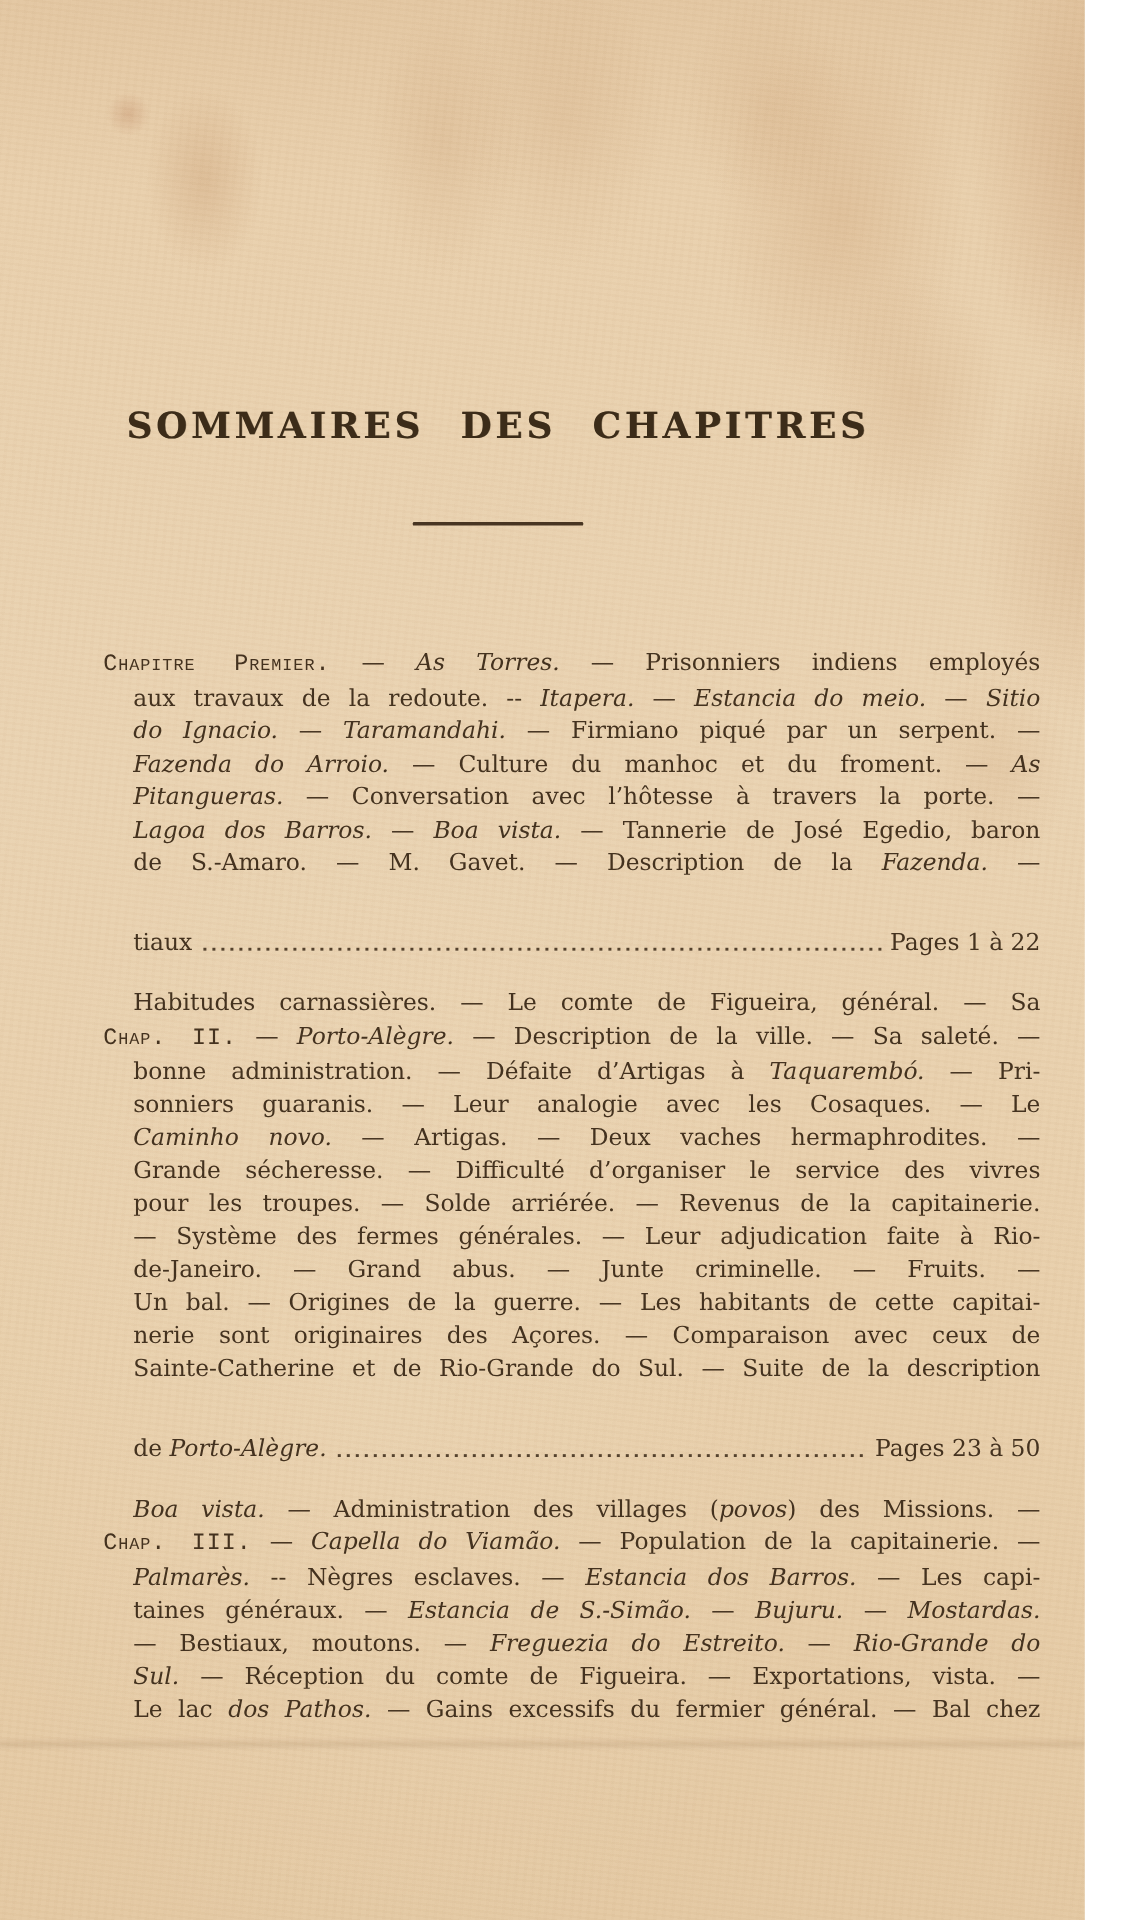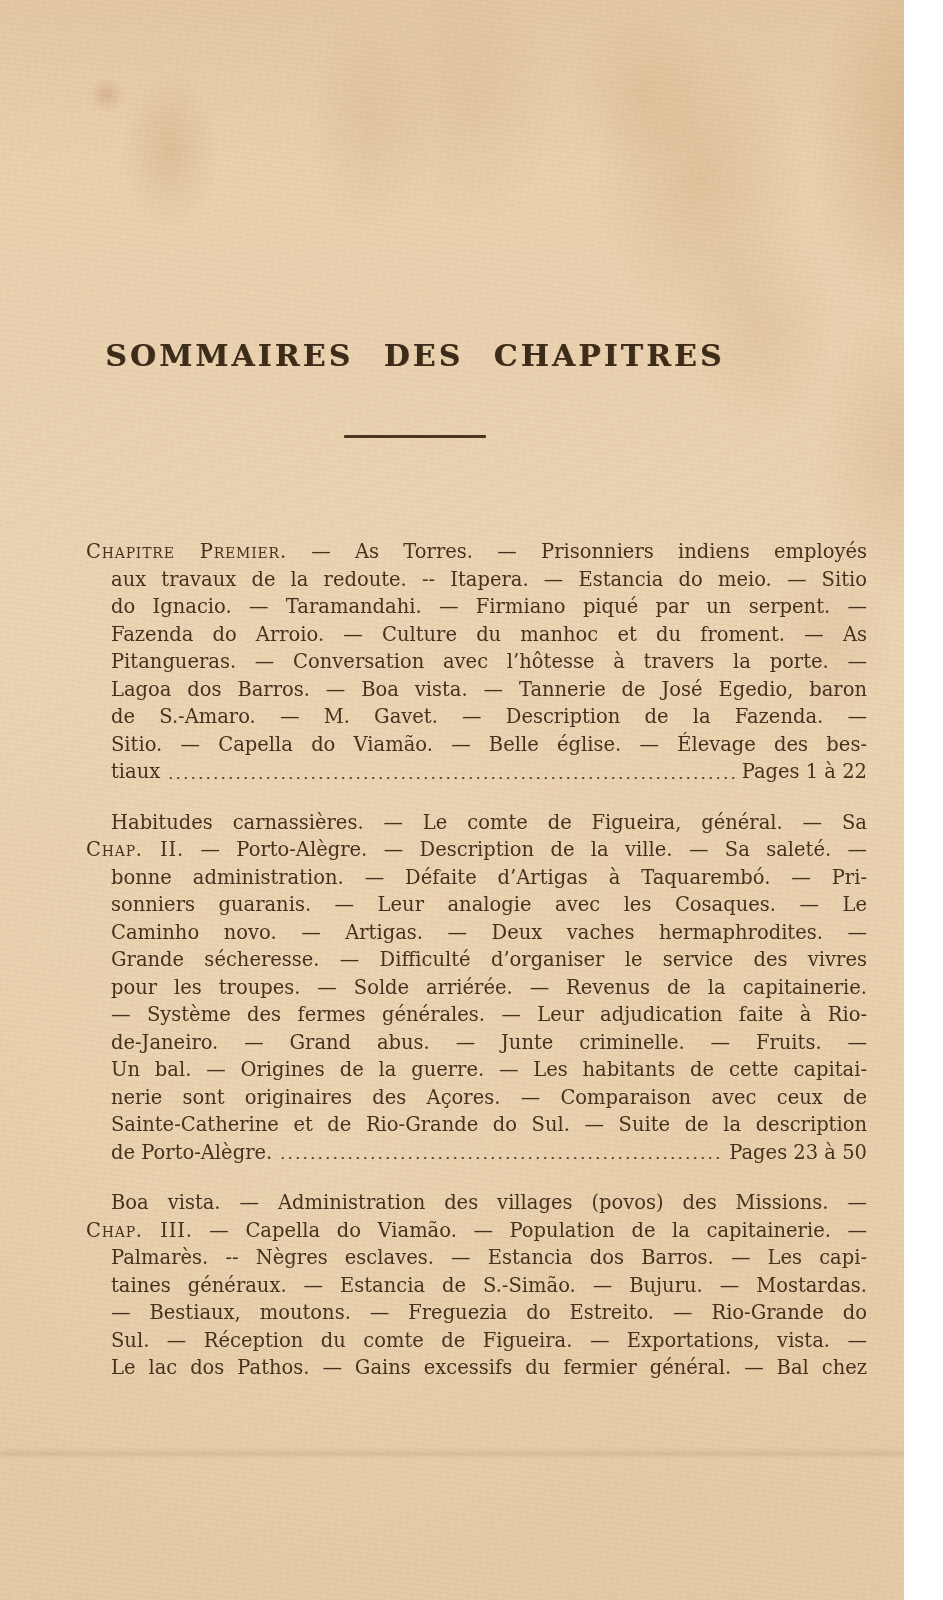--- a/index.html
+++ b/index.html
@@ -63,24 +63,24 @@
     border-radius: 1px;
   }
   .content {
     position: absolute; left: 86px; top: 538px; width: 781px;
     color: var(--ink);
     font-size: 19.5px; line-height: 27.5px;
   }
   .chapter-paragraph { margin: 0 0 23px 0; }
   .line { text-align: justify; text-align-last: justify; text-justify: inter-word; }
   .line:not(.first) { padding-left: 25px; }
-  .sc { font-variant: small-caps; letter-spacing: 0.8px; }
-  .i  { }
+  .sc { font-variant: small-caps; letter-spacing: 0.8px; font-family: Liberation Mono, monospace; }
+  .i  { font-style: italic; }
   .r  { }
-  .line.leaderline { display: flex; align-items: baseline; text-align: left; text-align-last: auto; }
+  .line.leaderline { display: flex; align-items: baseline; text-align: left; text-align-last: auto; margin-top: 39px; }
   .lt { white-space: nowrap; }
   .leader {
     flex: 1 1 auto;
     height: 4px;
     align-self: flex-end;
     margin: 0 7px 6px 7px;
     background-image: radial-gradient(circle, var(--ink) 1.2px, rgba(0,0,0,0) 1.5px);
     background-size: 7.5px 4px;
     background-repeat: repeat-x;
     background-position: 0 center;
@@ -99,21 +99,20 @@
   </div>
   <div class="content" id="chapters">
       <div class="chapter-paragraph">
         <div class="line first"><span class="sc">Chapitre Premier.</span><span class="r"> — </span><span class="i">As Torres.</span><span class="r"> — Prisonniers indiens employés</span></div>
         <div class="line"><span class="r">aux travaux de la redoute. -- </span><span class="i">Itapera.</span><span class="r"> — </span><span class="i">Estancia do meio.</span><span class="r"> — </span><span class="i">Sitio</span></div>
         <div class="line"><span class="i">do Ignacio.</span><span class="r"> — </span><span class="i">Taramandahi.</span><span class="r"> — Firmiano piqué par un serpent. —</span></div>
         <div class="line"><span class="i">Fazenda do Arroio.</span><span class="r"> — Culture du manhoc et du froment. — </span><span class="i">As</span></div>
         <div class="line"><span class="i">Pitangueras.</span><span class="r"> — Conversation avec l’hôtesse à travers la porte. —</span></div>
         <div class="line"><span class="i">Lagoa dos Barros.</span><span class="r"> — </span><span class="i">Boa vista.</span><span class="r"> — Tannerie de José Egedio, baron</span></div>
         <div class="line"><span class="r">de S.-Amaro. — M. Gavet. — Description de la </span><span class="i">Fazenda.</span><span class="r"> —</span></div>
-        <div class="line"><span class="i">Sitio.</span><span class="r"> — </span><span class="i">Capella do Viamão.</span><span class="r"> — Belle église. — Élevage des bes-</span></div>
         <div class="line leaderline">
           <span class="lt"><span class="r">tiaux</span></span>
           <span class="leader"></span>
           <span class="pages">Pages 1 à 22</span>
         </div>
       </div>
       <div class="chapter-paragraph">
         <div class="line"><span class="r">Habitudes carnassières. — Le comte de Figueira, général. — Sa</span></div>
         <div class="line first"><span class="sc">Chap. II.</span><span class="r"> — </span><span class="i">Porto-Alègre.</span><span class="r"> — Description de la ville. — Sa saleté. —</span></div>
         <div class="line"><span class="r">bonne administration. — Défaite d’Artigas à </span><span class="i">Taquarembó.</span><span class="r"> — Pri-</span></div>

